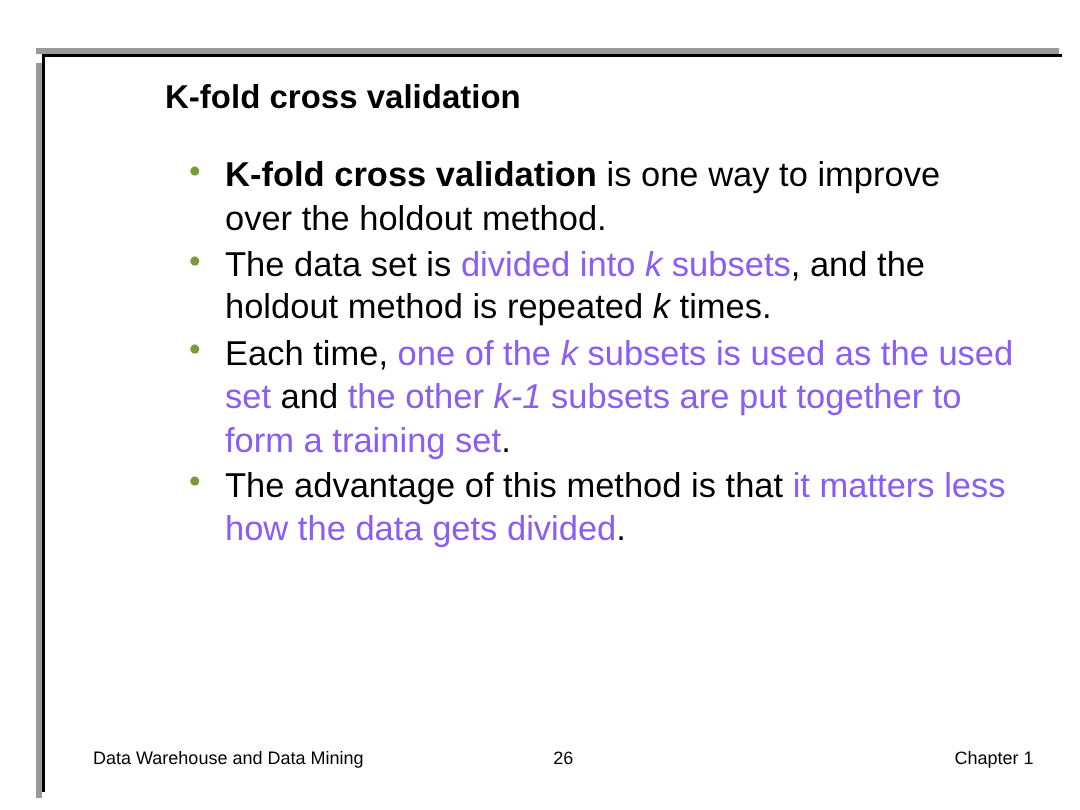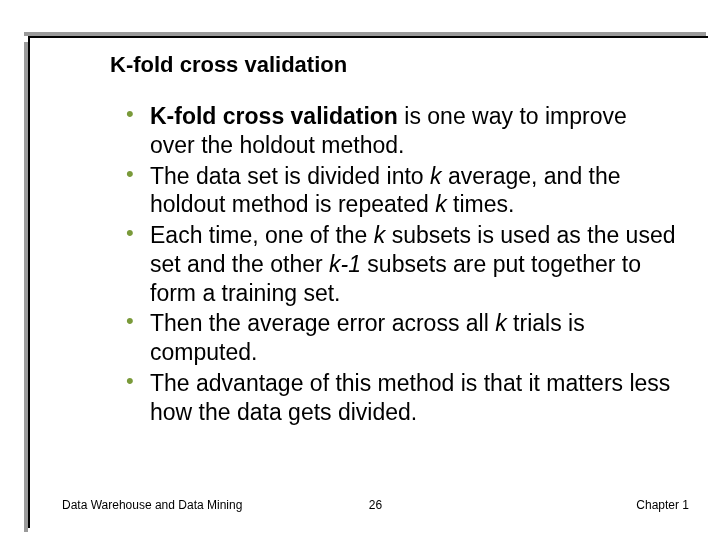--- a/index.html
+++ b/index.html
@@ -65,21 +65,21 @@
   .bullets li::before {
     content: "•";
     position: absolute;
     left: -6px;
     top: 0;
     color: #7a9a3a;
     font-size: 22px;
     line-height: 1.1;
   }
   .bold { font-weight: bold; }
-  .pink { color: #000000; }
+  .pink { color: #8b5cf6; }
   .ital { font-style: italic; }
   .footer {
     position: absolute;
     left: 62px;
     right: 31px;
     bottom: 28px;
     font-size: 12px;
     font-family: Liberation Sans, sans-serif;
     color: #000;
     display: flex;
@@ -96,23 +96,22 @@
 <body>
 
 <div class="shadow-h"></div>
 <div class="shadow-v"></div>
 <div class="frame"></div>
 
 <div class="content">
   <div class="title">K-fold cross validation</div>
   <ul class="bullets">
       <li><span class="bold">K-fold cross validation</span><span> is one way to improve over the holdout method.</span></li>
-      <li><span>The data set is </span><span class="pink">divided into </span><span class="pink ital">k</span><span class="pink"> average</span><span>, and the holdout method is repeated </span><span class="ital">k</span><span> times.</span></li>
+      <li><span>The data set is </span><span class="pink">divided into </span><span class="pink ital">k</span><span class="pink"> subsets</span><span>, and the holdout method is repeated </span><span class="ital">k</span><span> times.</span></li>
       <li><span>Each time, </span><span class="pink">one of the </span><span class="pink ital">k</span><span class="pink"> subsets is used as the used set</span><span> and </span><span class="pink">the other </span><span class="pink ital">k-1</span><span class="pink"> subsets are put together to form a training set</span><span>.</span></li>
-      <li><span>Then </span><span class="pink">the average error across all </span><span class="pink ital">k</span><span class="pink"> trials is computed</span><span>.</span></li>
       <li><span>The advantage of this method is that </span><span class="pink">it matters less how the data gets divided</span><span>.</span></li>
     </ul>
 </div>
 
 <div class="footer">
   <span>Data Warehouse and Data Mining</span>
   <span class="center">26</span>
   <span>Chapter 1</span>
 </div>
 

